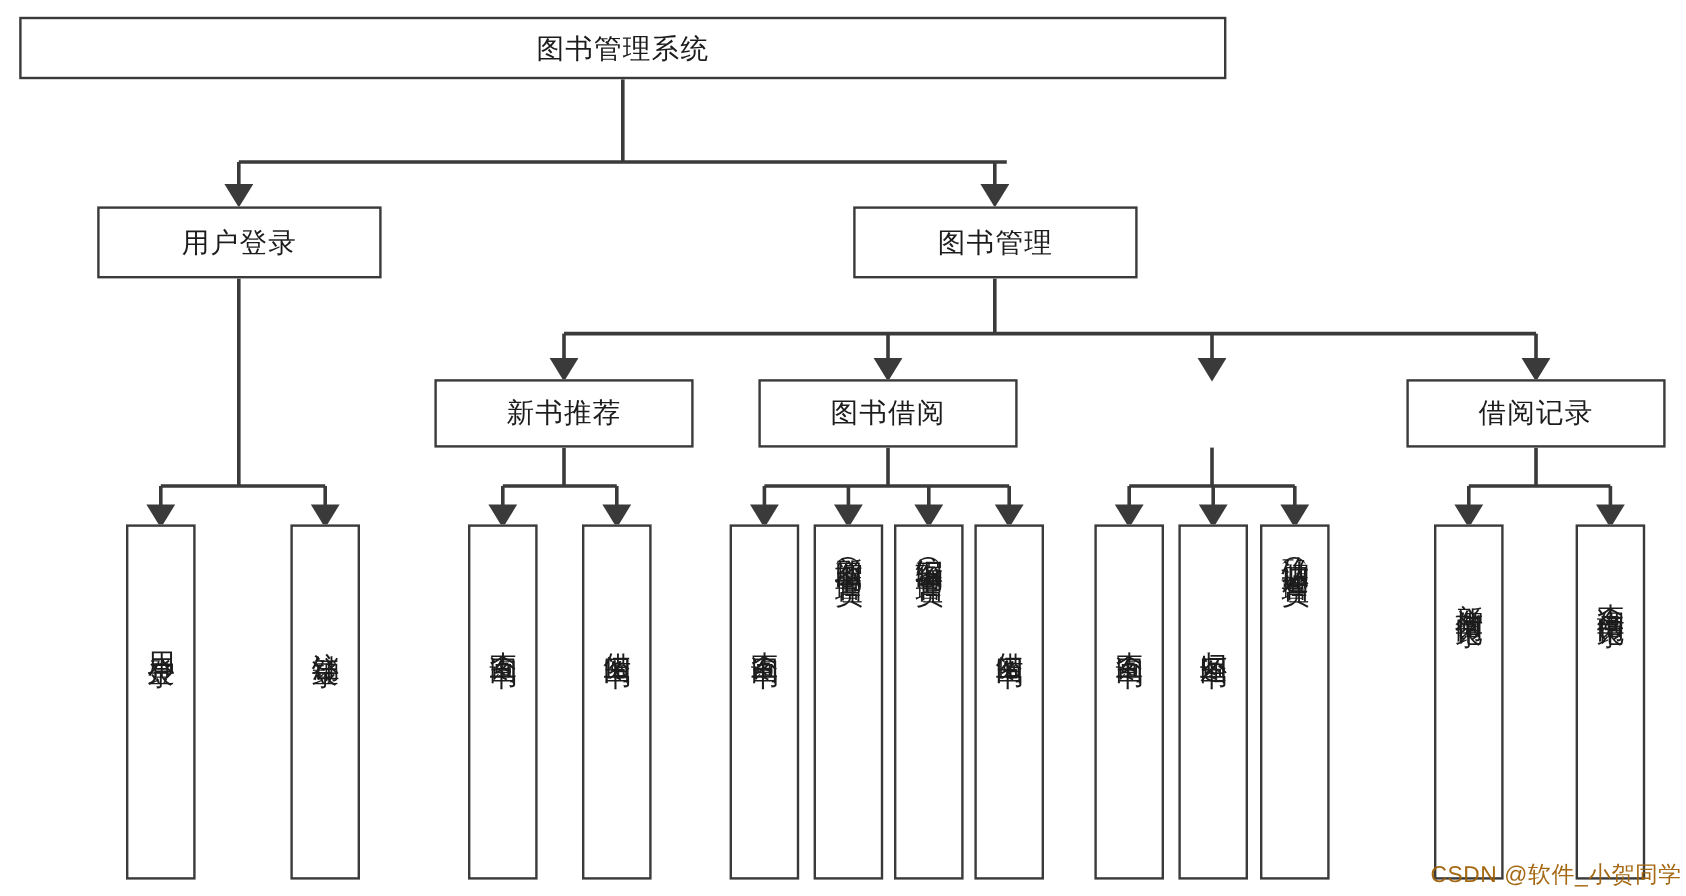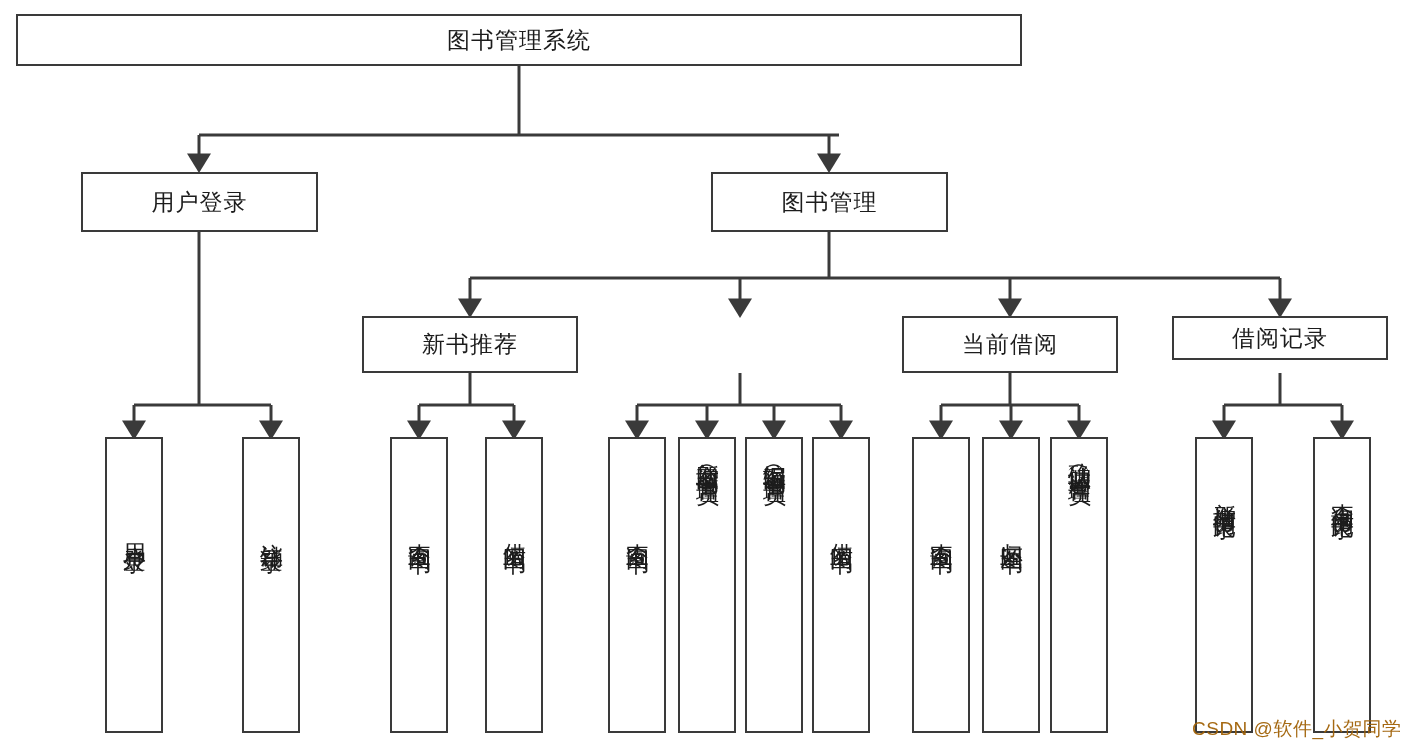--- a/index.html
+++ b/index.html
@@ -124,24 +124,24 @@
   <div class="node horiz" id="l2-0" style="left: 81px; top: 172px; width: 237px; height: 60px;">
     <span>用户登录</span>
   </div>
   <div class="node horiz" id="l2-1" style="left: 711px; top: 172px; width: 237px; height: 60px;">
     <span>图书管理</span>
   </div>
 
   <div class="node horiz" id="l3-0" style="left: 362px; top: 316px; width: 216px; height: 57px; text-align: right;">
     <span>新书推荐</span>
   </div>
-  <div class="node horiz" id="l3-2" style="left: 902px; top: 316px; width: 216px; height: 57px;">
-    <span>当前借阅</span>
+  <div class="node horiz" id="l3-1" style="left: 632px; top: 316px; width: 216px; height: 57px;">
+    <span>图书借阅</span>
   </div>
-  <div class="node horiz" id="l3-3" style="left: 1172px; top: 316px; width: 216px; height: 44px;">
+  <div class="node horiz" id="l3-3" style="left: 1172px; top: 316px; width: 216px; height: 57px;">
     <span>借阅记录</span>
   </div>
 
   <div class="node vert" id="leaf-0" style="left: 105px; top: 437px; width: 58px; height: 296px; padding-top: 86px;">
     <span class="vert-label">用户登录</span>
   </div>
   <div class="node vert" id="leaf-1" style="left: 242px; top: 437px; width: 58px; height: 296px; padding-top: 86px;">
     <span class="vert-label">注销登录</span>
   </div>
   <div class="node vert" id="leaf-2" style="left: 390px; top: 437px; width: 58px; height: 296px; padding-top: 86px;">

